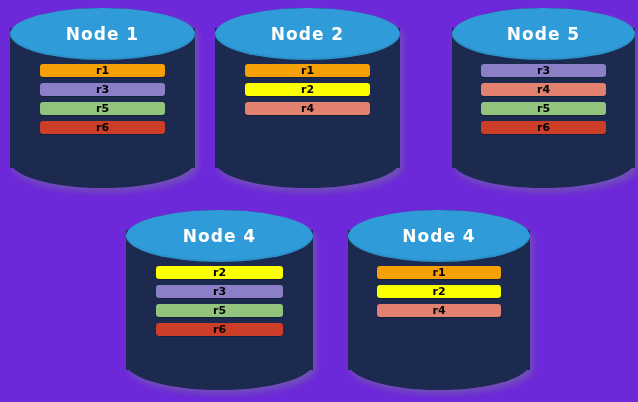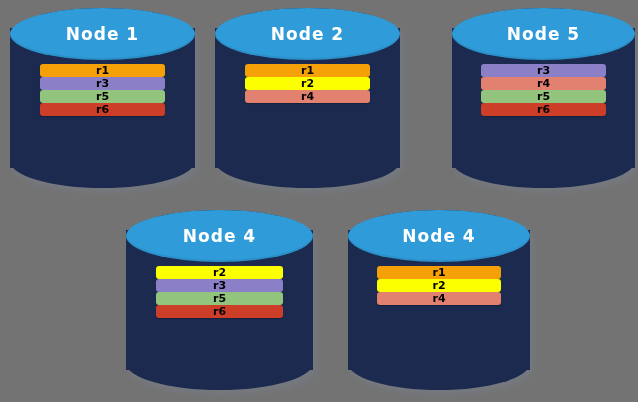--- a/index.html
+++ b/index.html
@@ -97,39 +97,40 @@
     position: absolute;
     left: 16%;
     right: 16%;
     top: 31%;
     z-index: 5;
   }
 
   .replica {
     position: relative;
     height: 13px;
+    margin-bottom: 6px;
     border-radius: 3px;
     display: flex;
     align-items: center;
     justify-content: center;
     box-shadow: 0 1px 1px rgba(0,0,0,0.25);
   }
 
   .replica-label {
     color: #000000;
     font-weight: bold;
     font-size: 11px;
     line-height: 1;
     pointer-events: none;
   }
 </style>
 </head>
 <body>
 
-<div id="canvas" style="background: #737373;">
+<div id="canvas" style="background: #6d28d9;">
     <div class="node" style="left: 10px; top: 8px; width: 185px; height: 180px;">
       <div class="cyl-shadow"></div>
       <div class="cyl-body" style="background: rgb(27, 42, 78);"></div>
       <div class="cyl-mid" style="background: rgb(27, 42, 78);"></div>
       <div class="cyl-top" style="background: rgb(47, 155, 216);"></div>
       <div class="node-label" style="color: rgb(255, 255, 255);">Node  1</div>
       <div class="replica-stack">
         <div class="replica" style="background: rgb(245, 160, 7);">
           <span class="replica-label" style="color: rgb(0, 0, 0);">r1</span>
         </div>

